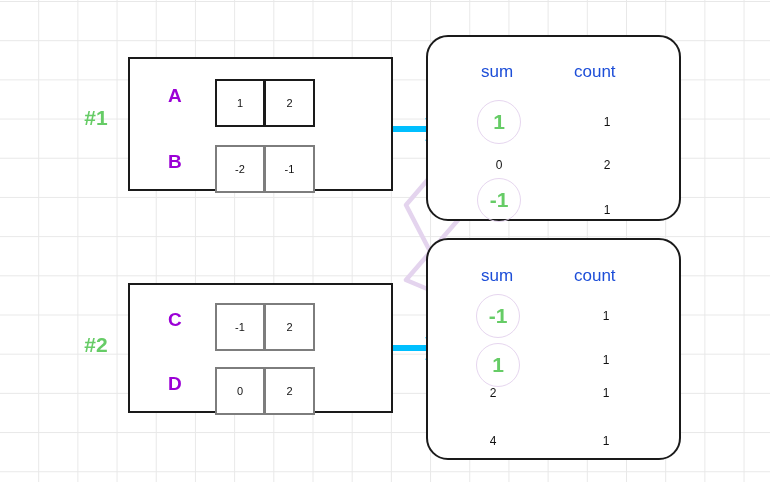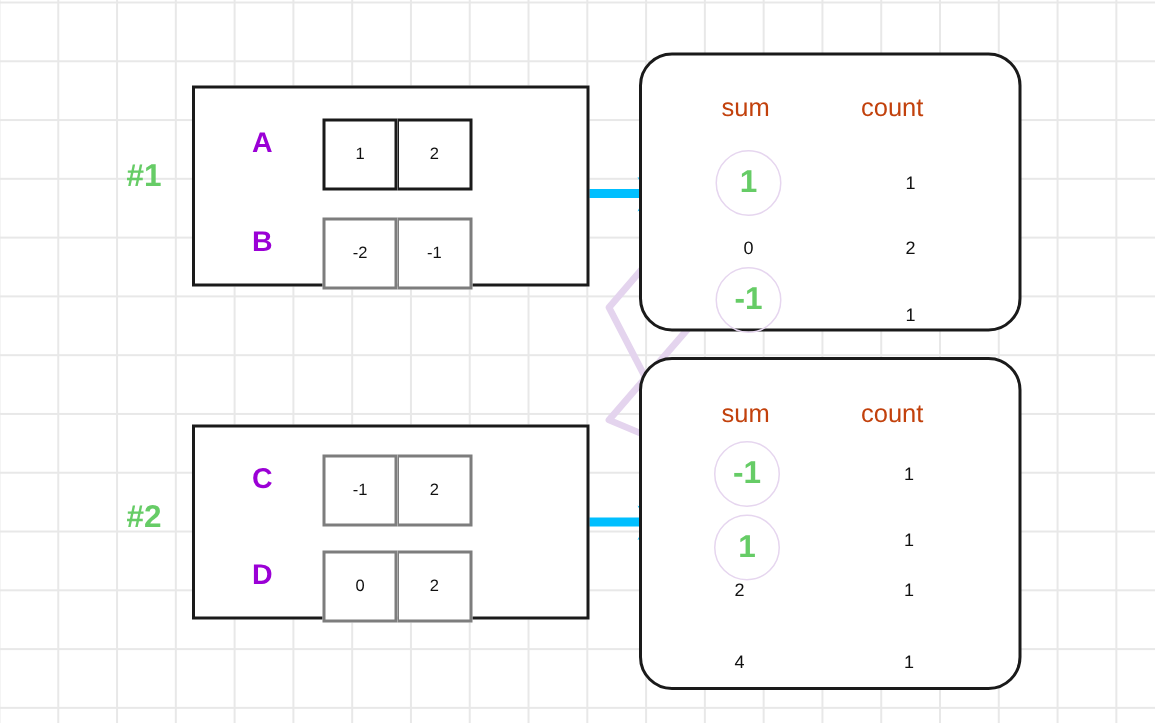--- a/index.html
+++ b/index.html
@@ -80,21 +80,21 @@
     box-sizing: border-box;
     border: 2px solid #1a1a1a;
     border-radius: 22px;
     background: #ffffff;
   }
   #panel-1 { left: 426px; top: 35px;  width: 255px; height: 186px; }
   #panel-2 { left: 426px; top: 238px; width: 255px; height: 222px; }
 
   .col-head {
     position: absolute;
-    color: #c2410c;
+    color: #1d4ed8;
     font-size: 17px;
     font-family: "Liberation Sans", sans-serif;
   }
   .panel-cell {
     position: absolute;
     font-size: 12px;
     color: #111111;
     font-family: "Liberation Sans", sans-serif;
     text-align: center;
     transform: translate(-50%, -50%);

